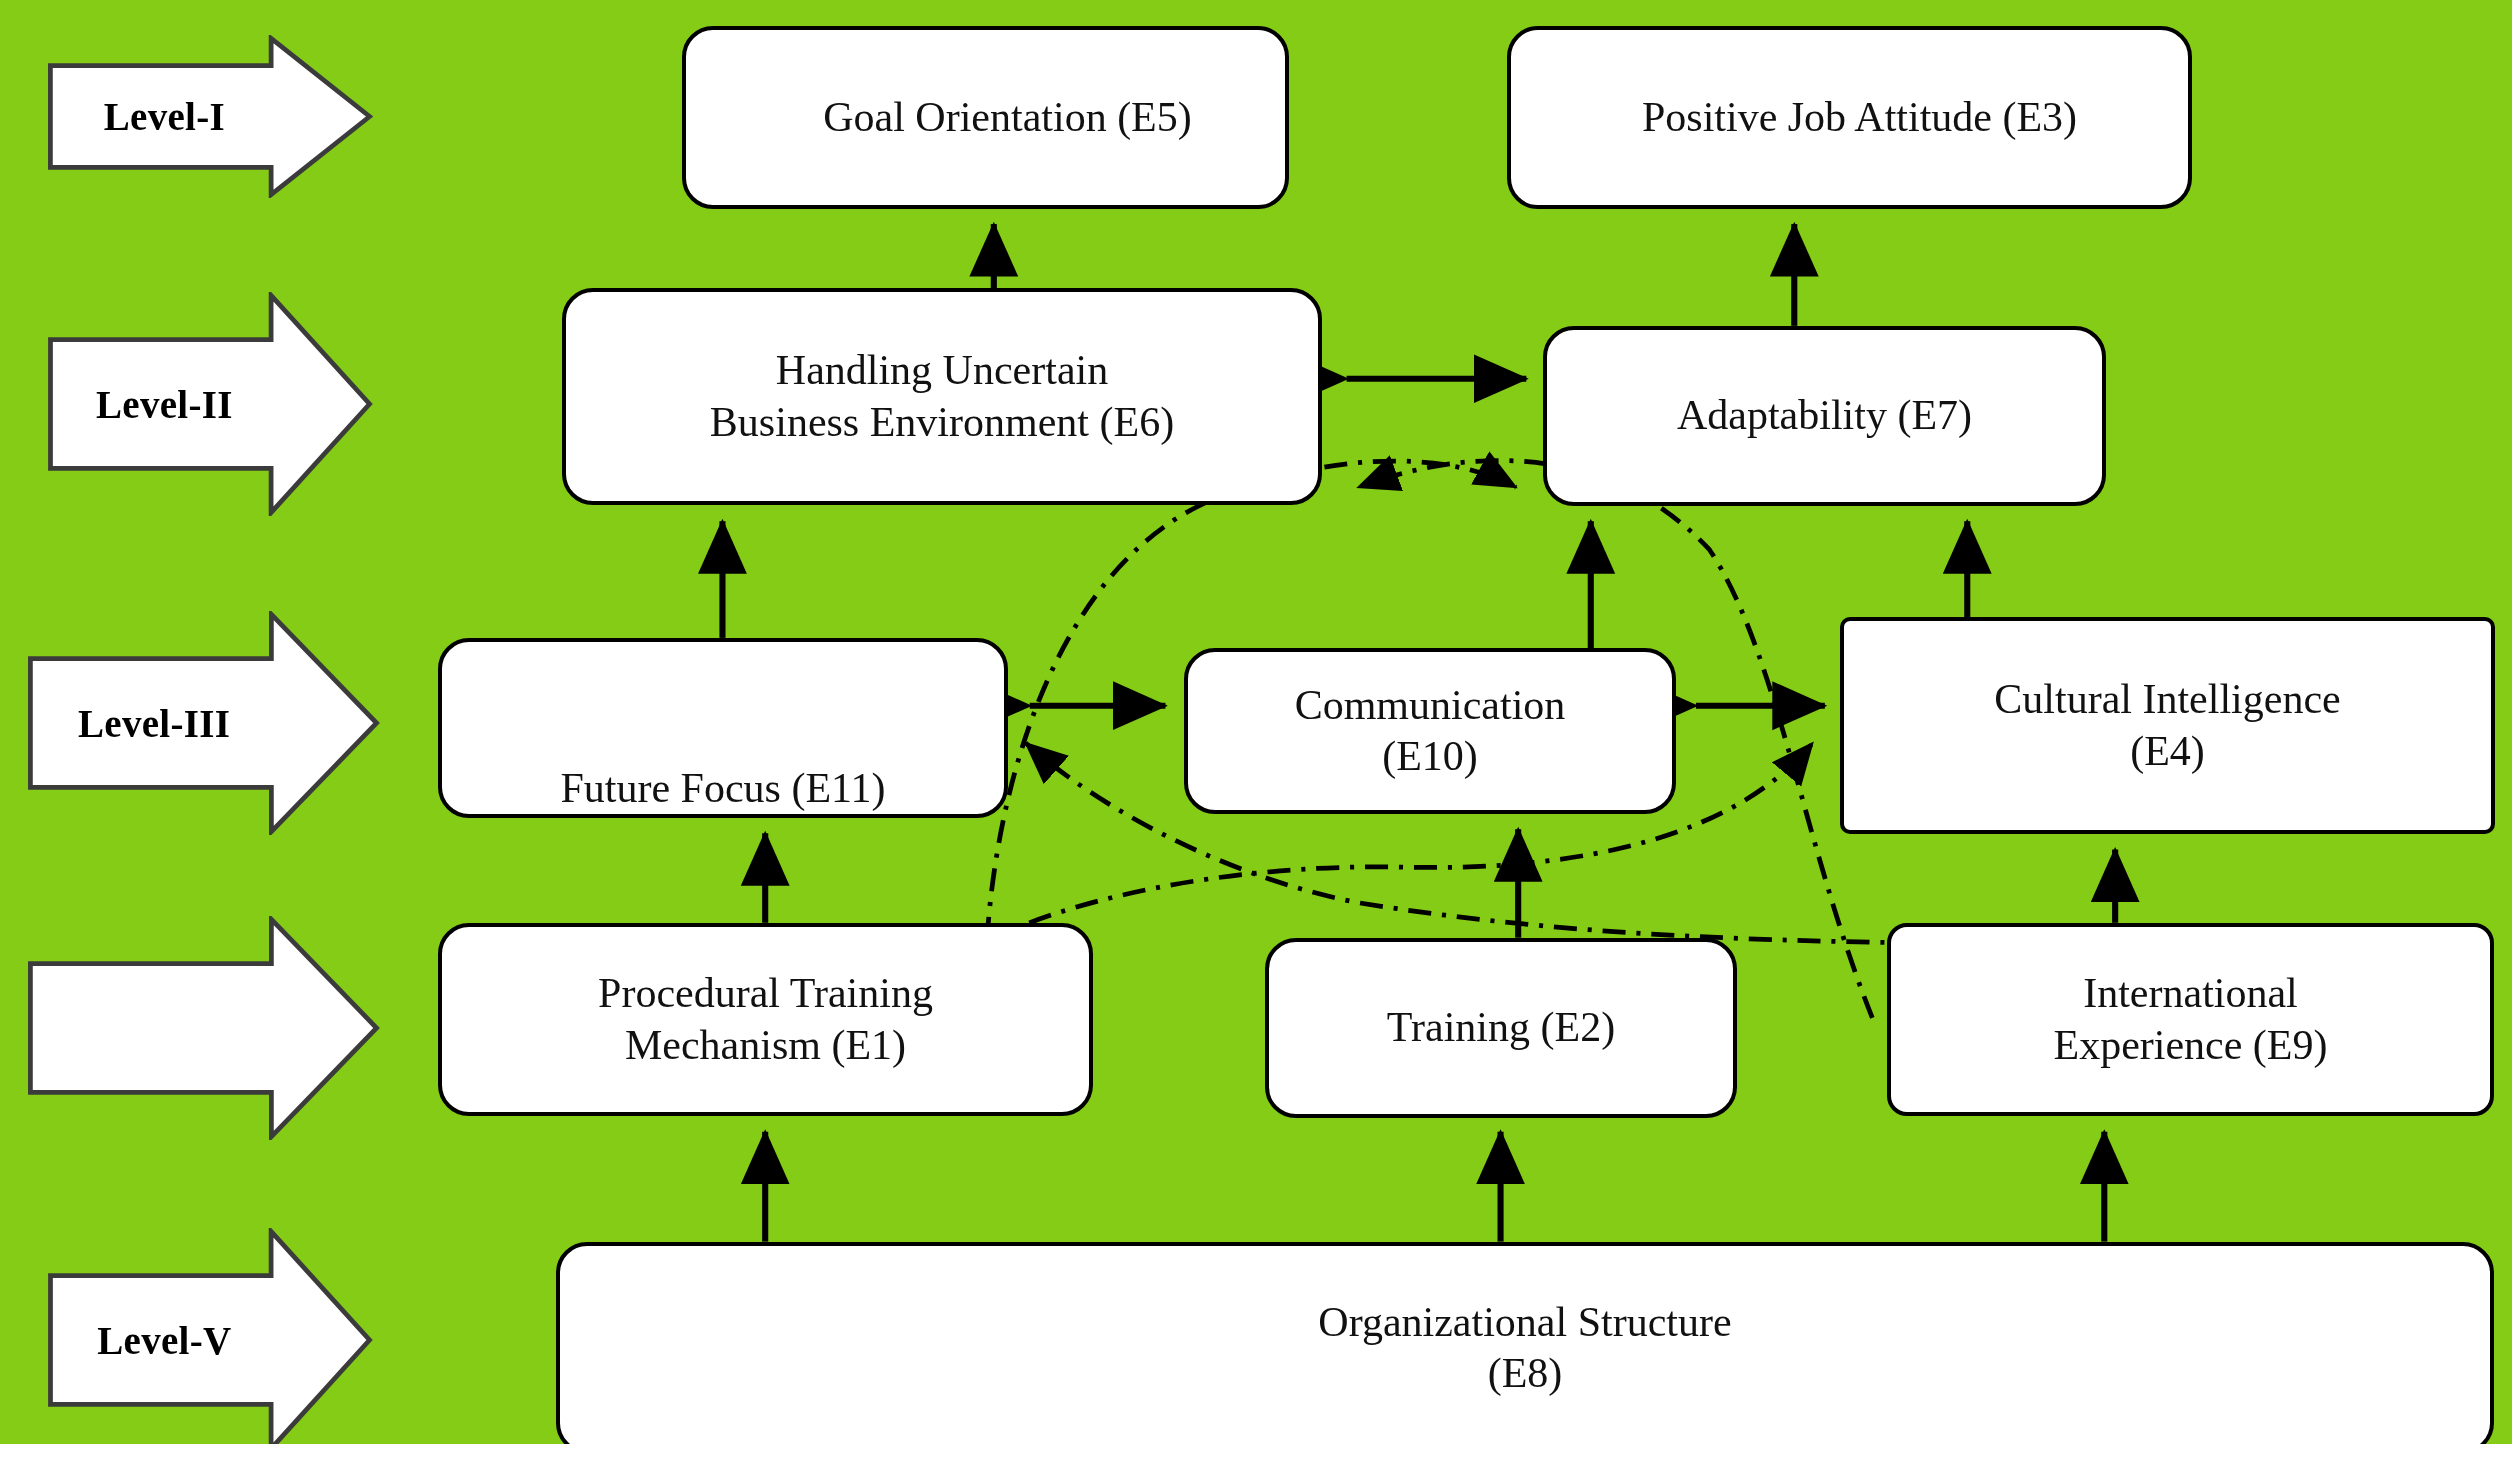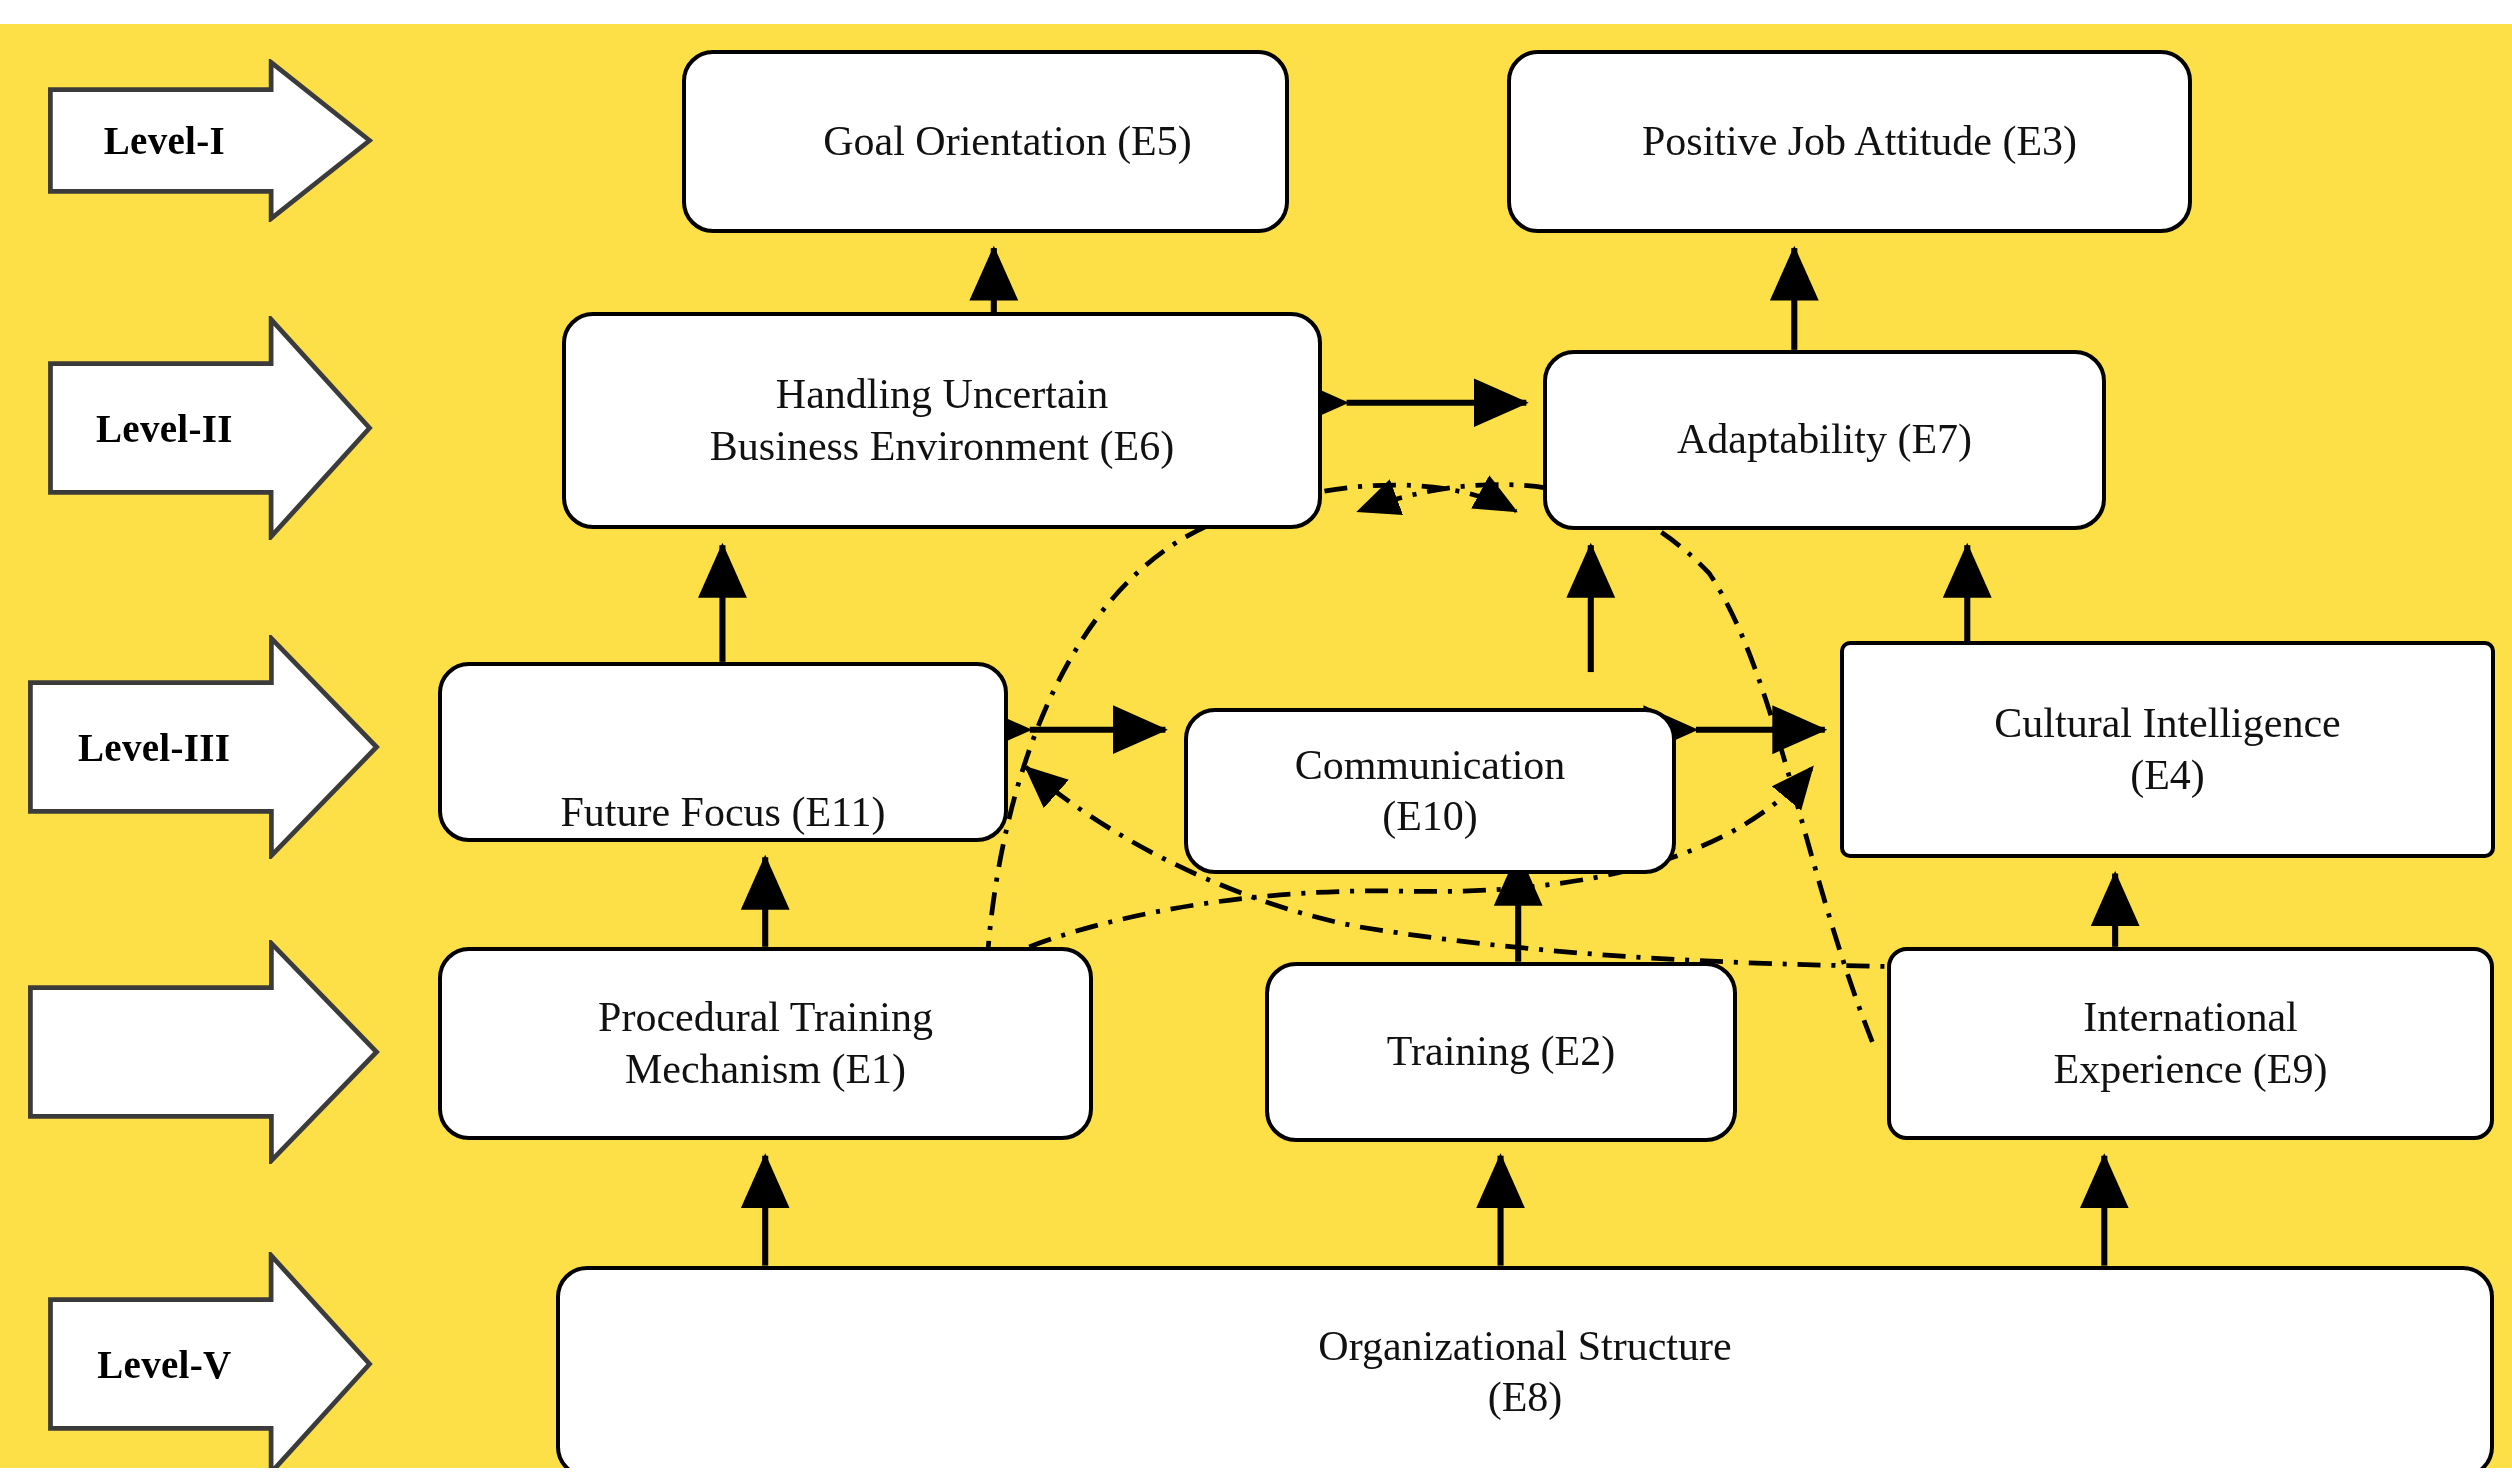--- a/index.html
+++ b/index.html
@@ -7,23 +7,22 @@
     padding: 0;
     background: #ffffff;
   }
   body {
     font-family: "Liberation Serif", serif;
   }
   #canvas {
     position: relative;
     width: 2512px;
     height: 1444px;
-    background: #fde047;
+    background: #84cc16;
     overflow: hidden;
-    margin-top: 24px;
   }
   #svg-layer {
     position: absolute;
     left: 0;
     top: 0;
     width: 2512px;
     height: 1482px;
   }
   .node {
     position: absolute;
@@ -205,21 +204,21 @@
   </div>
 
   <div class="node" style="left:1543px; top:326px; width:563px; height:180px;">
     <span class="label">Adaptability (E7)</span>
   </div>
 
   <div class="node" style="left:438px; top:638px; width:570px; height:180px;align-items:flex-end;">
     <span class="label">Future Focus (E11)</span>
   </div>
 
-  <div class="node" style="left:1184px; top:684px; width:492px; height:166px;">
+  <div class="node" style="left:1184px; top:648px; width:492px; height:166px;">
     <span class="label">Communication
 (E10)</span>
   </div>
 
   <div class="node" style="left:1840px; top:617px; width:655px; height:217px;border-radius:10px;">
     <span class="label">Cultural Intelligence
 (E4)</span>
   </div>
 
   <div class="node" style="left:438px; top:923px; width:655px; height:193px;">

